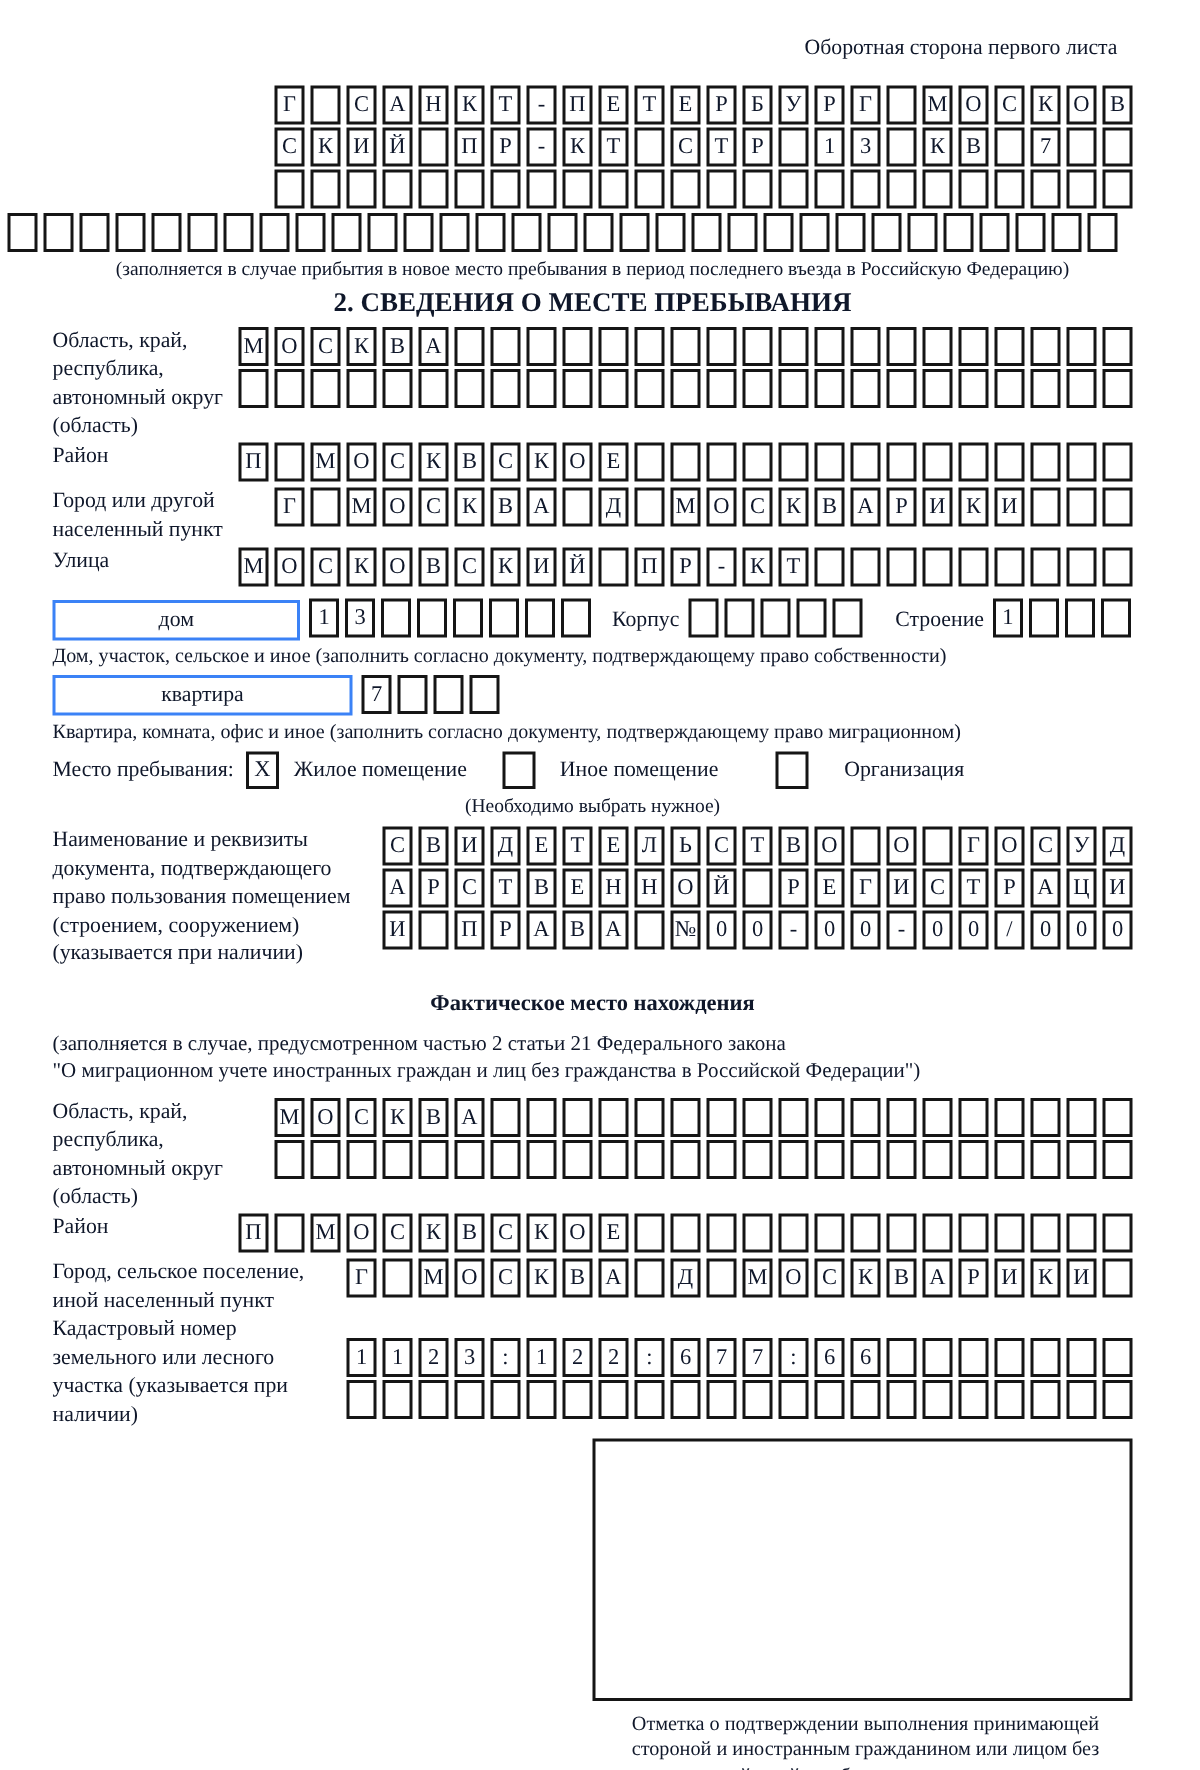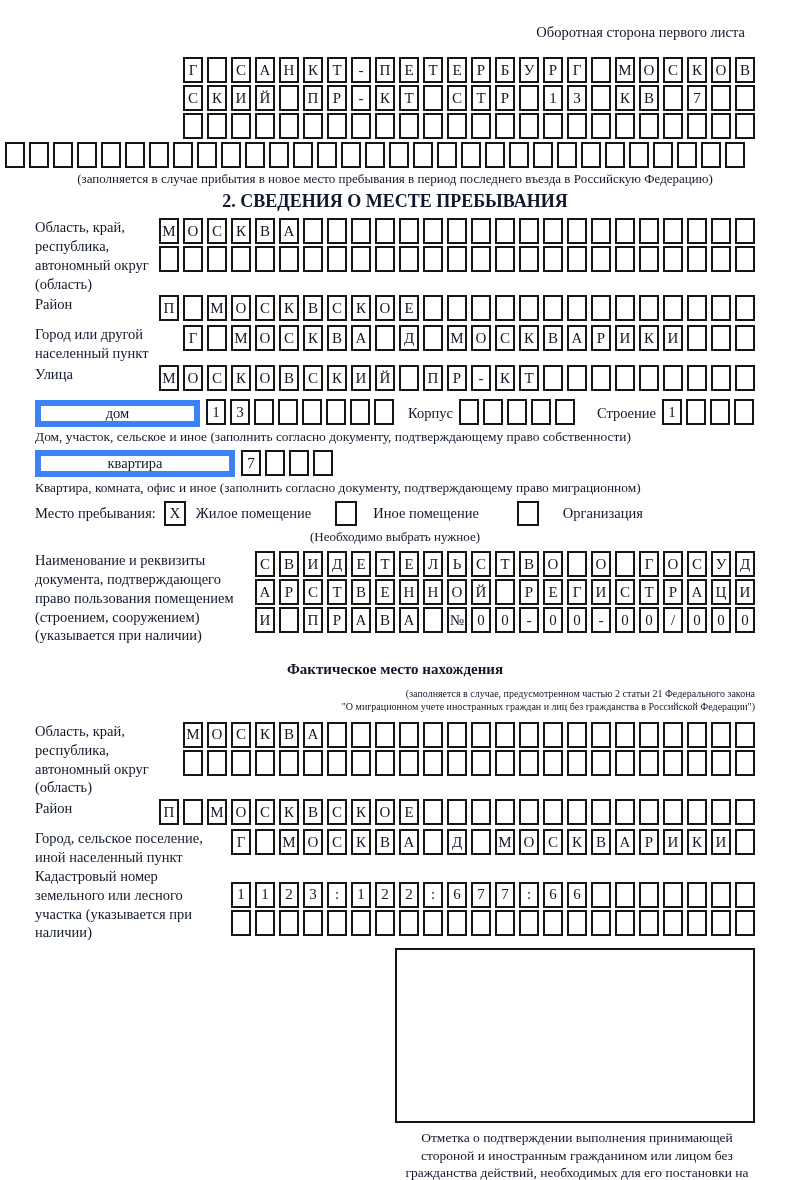--- a/index.html
+++ b/index.html
@@ -28,37 +28,37 @@
     margin-right: 4px;
     display: inline-flex; align-items: center; justify-content: center;
     font-size: 15px; line-height: 1;
   }
   .cell:last-child { margin-right: 0; }
   .fullrow { margin-left: -30px; margin-top: 1px; }
   .center-note { text-align: center; font-size: 13px; width: 720px; margin: 3px 0 4px 0; }
   .sec-title { text-align: center; font-weight: bold; font-size: 18px; width: 720px; margin: 4px 0 6px 0; }
 
   .field-box {
-    border: 6px solid #3b82f6; height: 27px;
+    border: 2px solid #3b82f6; height: 27px;
     display: inline-flex; align-items: center; justify-content: center;
     flex: 0 0 auto;
   }
   .dom-box { width: 165px; }
   .kv-box { width: 200px; }
   .small-note { font-size: 13.4px; width: 720px; margin: 2px 0 5px 0; }
 
   .mesto-row { display:flex; align-items:center; width:720px; margin-top: 5px; }
   .chk {
     width: 22px; height: 25px; border: 2px solid #151515;
     display:inline-flex; align-items:center; justify-content:center;
     font-size: 15px; flex: 0 0 auto;
   }
   .doc-block { margin-top: 6px; }
   .fact-title { text-align:center; font-weight:bold; font-size:15px; width:720px; margin: 16px 0 10px 0; }
-  .fact-note { text-align:right; font-size:10px; width:720px; line-height:1.28; }
+  .fact-note { text-align:left; font-size:14px; width:720px; line-height:1.28; }
   .kad-grids { padding-top: 15px; }
   .stamp-box {
     width: 360px; height: 175px;
     border: 2px solid #151515;
     margin-left: 360px; margin-top: 6px;
     background: #fff;
   }
   .stamp-caption {
     width: 352px; margin-left: 366px; margin-top: 6px;
     text-align: center; font-size: 13.5px; line-height: 1.3;

